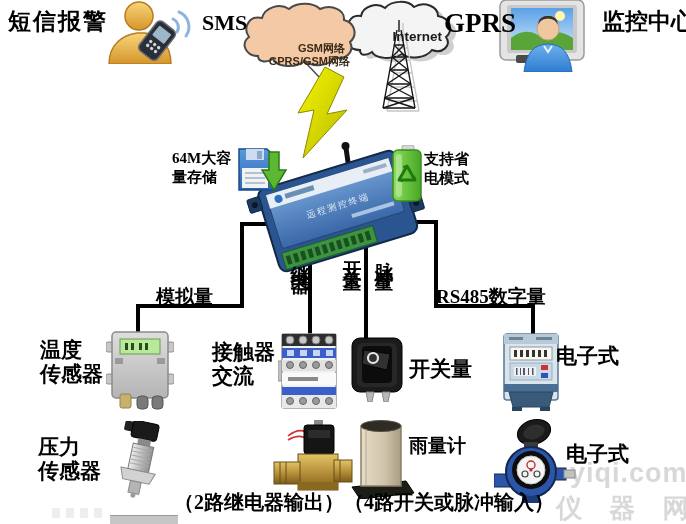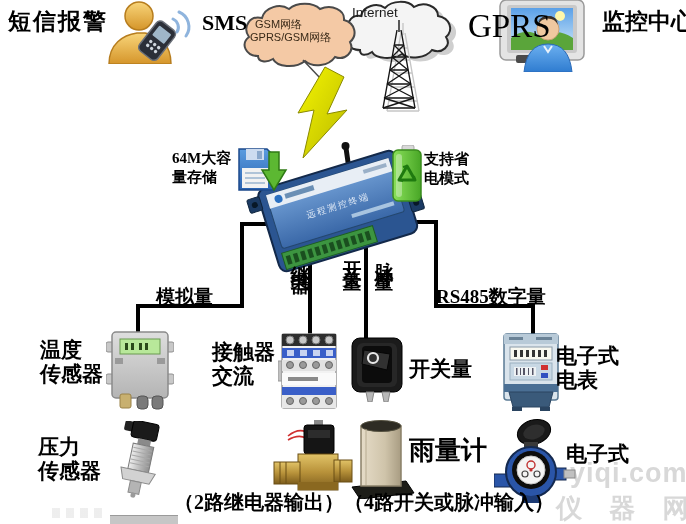--- a/index.html
+++ b/index.html
@@ -3,22 +3,22 @@
 <meta charset="utf-8">
 <style>
   html,body{margin:0;padding:0;background:#fff;}
   #stage{position:relative;width:686px;height:524px;background:#ffffff;overflow:hidden;
          font-family:"Liberation Serif","DejaVu Sans",serif;}
   .abs{position:absolute;}
   .lbl{position:absolute;font-weight:bold;color:#000;white-space:nowrap;z-index:5;}
   .lbl2{position:absolute;font-weight:bold;color:#000;text-align:left;z-index:5;}
   .vlbl{position:absolute;font-weight:bold;color:#000;writing-mode:vertical-rl;
         text-orientation:upright;letter-spacing:6px;z-index:5;}
-  .cloudtxt{position:absolute;text-align:left;font-family:"Liberation Sans","DejaVu Sans",sans-serif;
-        font-weight:normal;z-index:5;white-space:nowrap;}
+  .cloudtxt{position:absolute;text-align:right;font-family:"Liberation Sans","DejaVu Sans",sans-serif;
+        font-weight:bold;z-index:5;white-space:nowrap;margin-top:24px;}
   .icon{position:absolute;z-index:4;}
   svg{display:block;}
 </style>
 </head>
 <body>
 
 <div id="stage">
 
   <svg class="abs" style="left:0;top:0;z-index:1;" width="686" height="524" viewBox="0 0 686 524">
     <defs>
@@ -109,21 +109,21 @@
           <rect x="19.5" y="27" width="4.5" height="9"></rect>
       </g>
     </g>
   </svg>
 
   <div class="lbl" style="left:8px;top:6px;font-size:23px;letter-spacing:2px;">短信报警</div>
   <div class="lbl" style="left:202px;top:10px;font-size:22px;font-weight:bold;">SMS</div>
   <div class="cloudtxt" style="left:255px;top:17px;width:90px;font-size:11px;color:#3a2a18;">GSM网络</div>
   <div class="cloudtxt" style="left:250px;top:30px;width:100px;font-size:11px;color:#3a2a18;">GPRS/GSM网络</div>
   <div class="cloudtxt" style="left:352px;top:5px;width:90px;font-size:13.5px;color:#1a1a1a;">Internet</div>
-  <div class="lbl" style="left:468px;top:8px;font-size:33px;font-weight:normal;">GPRS</div>
+  <div class="lbl" style="left:444px;top:8px;font-size:27px;font-weight:bold;">GPRS</div>
   <div class="lbl" style="left:602px;top:6px;font-size:23px;">监控中心</div>
 
   <div class="icon" style="left:95px;top:0;">
     <svg width="100" height="64" viewBox="0 0 100 64">
       <defs>
           <linearGradient id="goldG" x1="0" y1="0" x2="0" y2="1">
         <stop offset="0" stop-color="#f8d57a"></stop>
             <stop offset="1" stop-color="#d5952a"></stop>
           </linearGradient>
         </defs>
@@ -340,21 +340,20 @@
       <rect x="39" y="33" width="7" height="5" fill="#d03030"></rect>
       <rect x="39" y="41" width="7" height="5" fill="#3050c0"></rect>
       <rect x="2" y="52" width="54" height="8" fill="#4a6f94"></rect>
       <polygon points="7,60 51,60 47,75 11,75" fill="#3a5a7a" stroke="#2a4460"></polygon>
       <rect x="10" y="75" width="10" height="4" fill="#2a4460"></rect>
         <rect x="38" y="75" width="10" height="4" fill="#2a4460"></rect>
     </svg>
   </div>
   <div class="lbl2" style="left:556px;top:344px;width:72px;font-size:21px;line-height:24px;">
     <div>电子式</div>
-    <div>电表</div>
   </div>
 
   <div class="lbl2" style="left:38px;top:435px;width:78px;font-size:21px;line-height:24px;">
     <div>压力</div>
     <div>传感器</div>
   </div>
   <div class="icon" style="left:104px;top:421px;">
     <svg width="64" height="78" viewBox="0 0 64 78">
       <defs>
           <linearGradient id="silverG" x1="0" y1="0" x2="1" y2="0">
@@ -413,21 +412,21 @@
             <stop offset="0.6" stop-color="#cfc4aa"></stop>
             <stop offset="1" stop-color="#a89c82"></stop>
           </linearGradient>
         </defs>
       <polygon points="2,68 56,62 64,74 10,80" fill="#1d1d18" stroke="#000"></polygon>
       <rect x="11" y="7" width="40" height="60" fill="url(#beigeG)" stroke="#8a8068" stroke-width="1.5"></rect>
       <ellipse cx="31" cy="7" rx="20" ry="5.5" fill="#2e2c24" stroke="#55513f"></ellipse>
       <line x1="16" y1="10" x2="16" y2="66" stroke="#b8ac92"></line>
     </svg>
   </div>
-  <div class="lbl" style="left:409px;top:433px;font-size:26px;">雨量计</div>
+  <div class="lbl" style="left:409px;top:433px;font-size:19px;">雨量计</div>
 
   <div class="icon" style="left:494px;top:416px;">
     <svg width="82" height="92" viewBox="0 0 82 92">
       <g transform="rotate(-18 40 16)">
         <ellipse cx="40" cy="16" rx="17" ry="12" fill="#1a1a1a" stroke="#000"></ellipse>
         <ellipse cx="40" cy="16" rx="11" ry="7" fill="#2e2e2e"></ellipse>
       </g>
       <rect x="30" y="26" width="14" height="8" fill="#3a3a3a"></rect>
       <rect x="0" y="58" width="16" height="13" fill="#2a55a8" stroke="#14294f"></rect>
       <rect x="58" y="52" width="14" height="12" fill="#2a55a8" stroke="#14294f"></rect>

